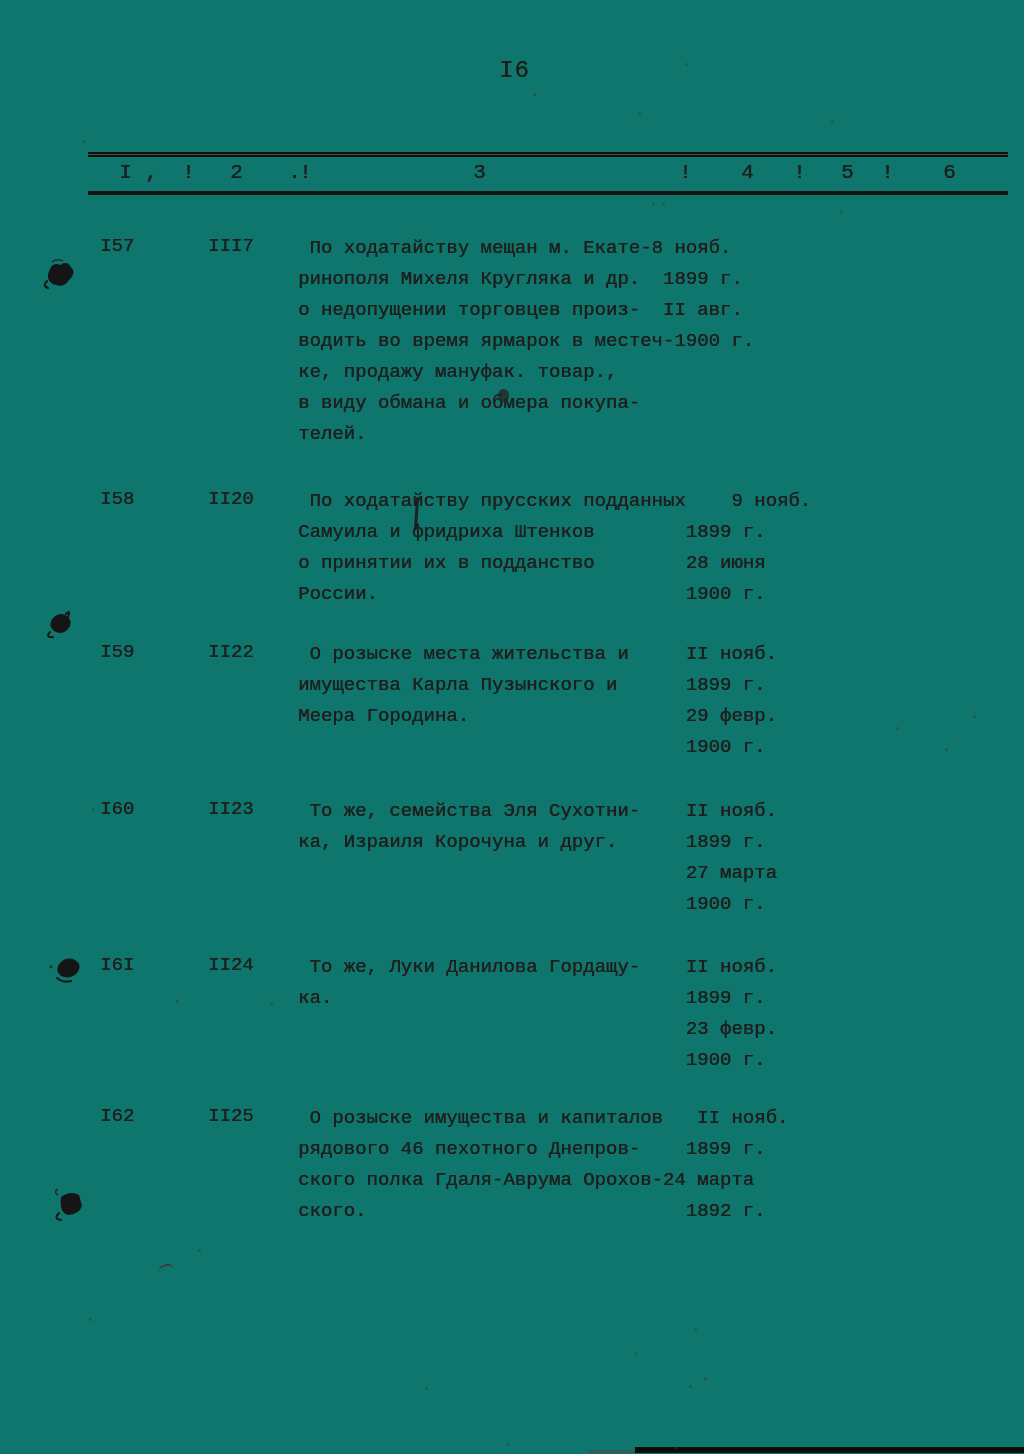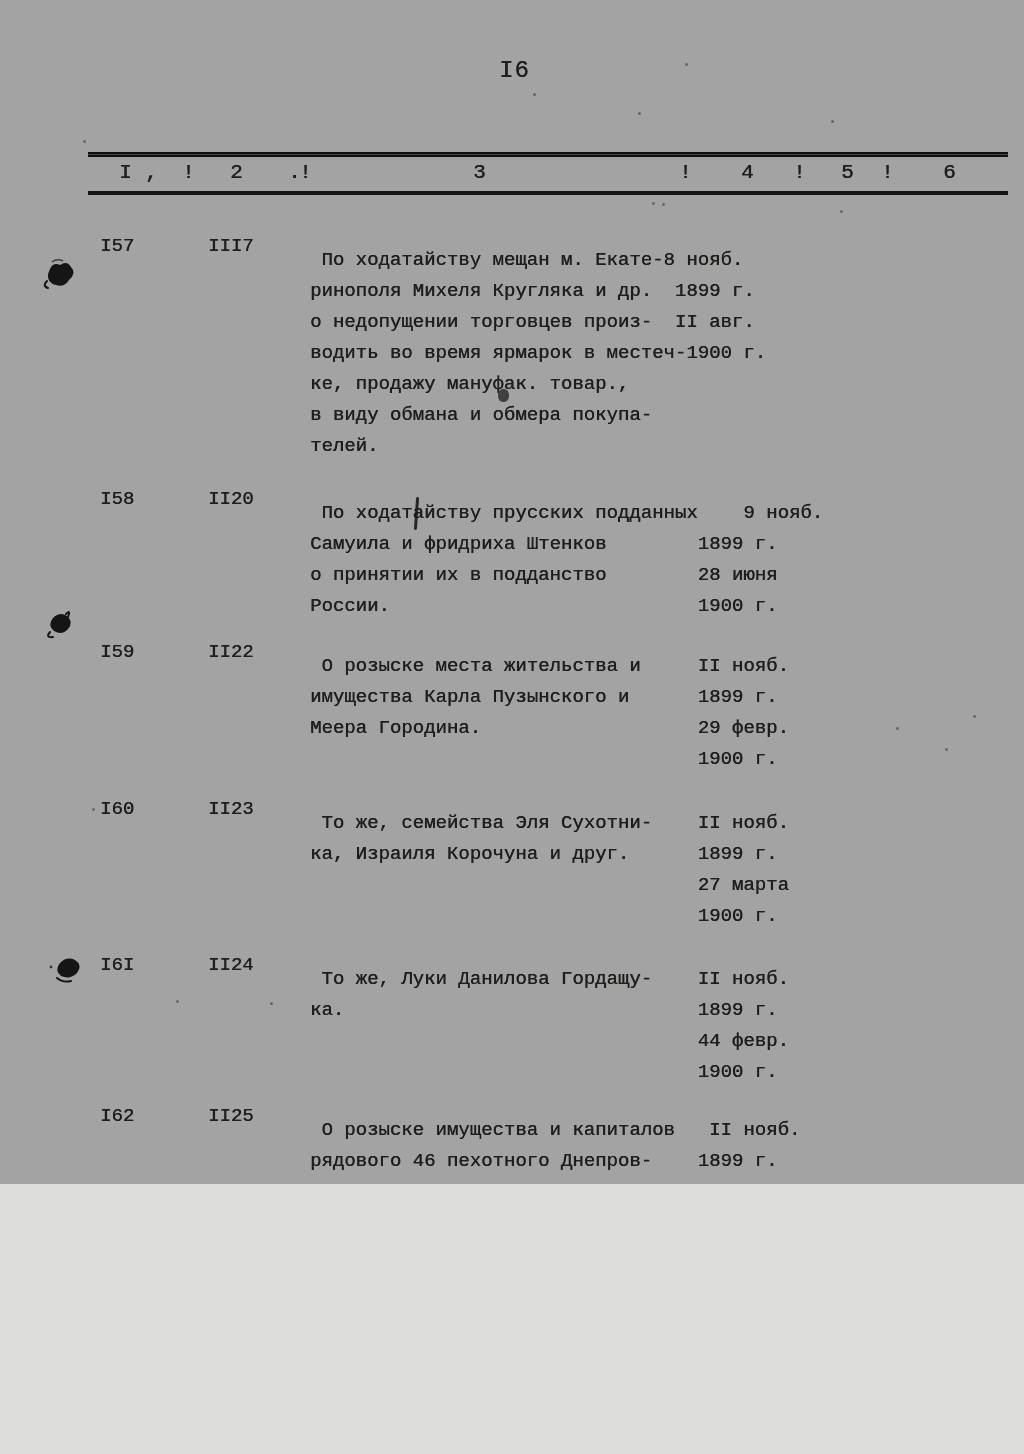--- a/index.html
+++ b/index.html
@@ -1,33 +1,33 @@
 <!DOCTYPE html>
 <html><head>
 <meta charset="utf-8">
 <style>
   html,body{margin:0;padding:0;background:#dcdcda;}
   .page{
-    position:relative;width:1024px;height:1184px;overflow:hidden;
-    background:#a3a3a3;color:#1e1e1c;
+    position:relative;width:1024px;height:1454px;overflow:hidden;
+    background:#0f766e;color:#1e1e1c;
     font-family:"Liberation Mono","DejaVu Sans Mono",monospace;
     text-shadow:0.4px 0 0 currentColor;
   }
   .page-number{position:absolute;left:499px;top:57px;font-size:24px;letter-spacing:1px;}
   .rule{position:absolute;left:88px;width:920px;background:#141414;}
   .rule-top{top:152px;height:5px;background:linear-gradient(#101010 0 38%,#4a4a4a 38% 55%,#101010 55% 100%);}
   .rule-bottom{top:191px;height:4px;}
   .hc{position:absolute;top:161px;font-size:21px;}
   .hc0{left:119px}.hc1{left:145px}.hc2{left:182px}.hc3{left:230px}
   .hc4{left:288px}.hc5{left:299px}.hc6{left:473px}.hc7{left:679px}
   .hc8{left:741px}.hc9{left:793px}.hc10{left:841px}.hc11{left:881px}.hc12{left:943px}
   .entry{position:absolute;left:0;width:1024px;font-size:19px;line-height:31px;}
   .entry .c1{position:absolute;left:100px;top:0;}
   .entry .c2{position:absolute;left:208px;top:0;}
-  .entry .c3{position:absolute;left:296px;top:0;margin:14px;font:inherit;white-space:pre;text-shadow:inherit;}
+  .entry .c3{position:absolute;left:296px;top:0;margin:2px;font:inherit;white-space:pre;text-shadow:inherit;}
   .entry:nth-child(1){top:231px}
   .entry:nth-child(2){top:484px}
   .entry:nth-child(3){top:637px}
   .entry:nth-child(4){top:794px}
   .entry:nth-child(5){top:950px}
   .entry:nth-child(6){top:1101px}
   .blot{position:absolute;width:44px;height:44px;}
   .blot1{left:38px;top:256px}
   .blot2{left:38px;top:606px}
   .blot3{left:46px;top:950px}
@@ -102,21 +102,21 @@
 ка, Израиля Корочуна и друг.      1899 г.
                                   27 марта
                                   1900 г.</pre>
   </div>
 
   <div class="entry">
     <div class="c1">I6I</div>
     <div class="c2">II24</div>
     <pre class="c3"> То же, Луки Данилова Гордащу-    II нояб.
 ка.                               1899 г.
-                                  44 февр.
+                                  23 февр.
                                   1900 г.</pre>
   </div>
 
   <div class="entry">
     <div class="c1">I62</div>
     <div class="c2">II25</div>
     <pre class="c3"> О розыске имущества и капиталов   II нояб.
 рядового 46 пехотного Днепров-    1899 г.
 ского полка Гдаля-Аврума Орохов-24 марта
 ского.                            1892 г.</pre>

